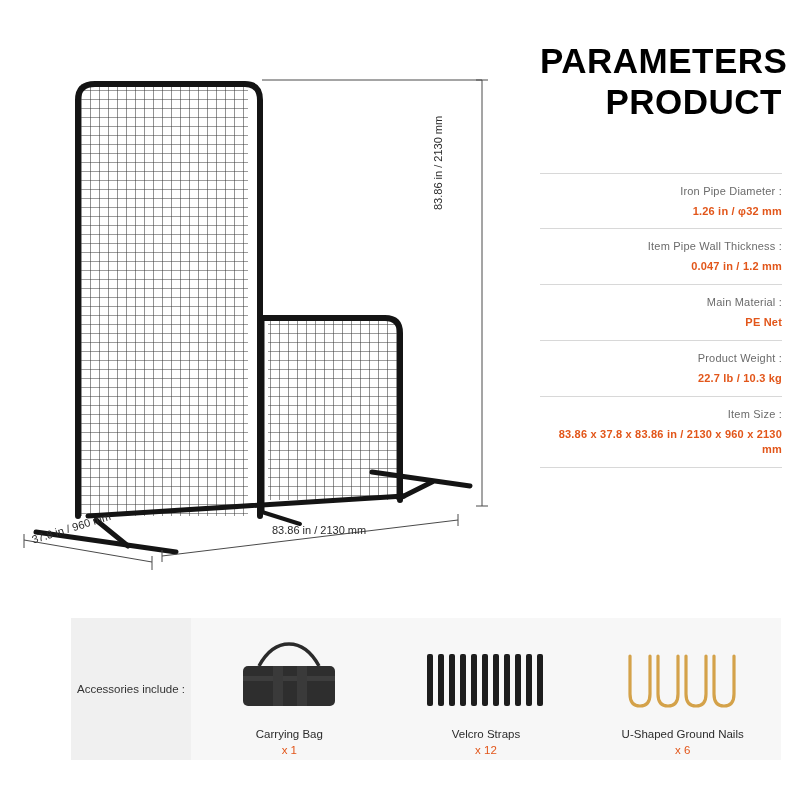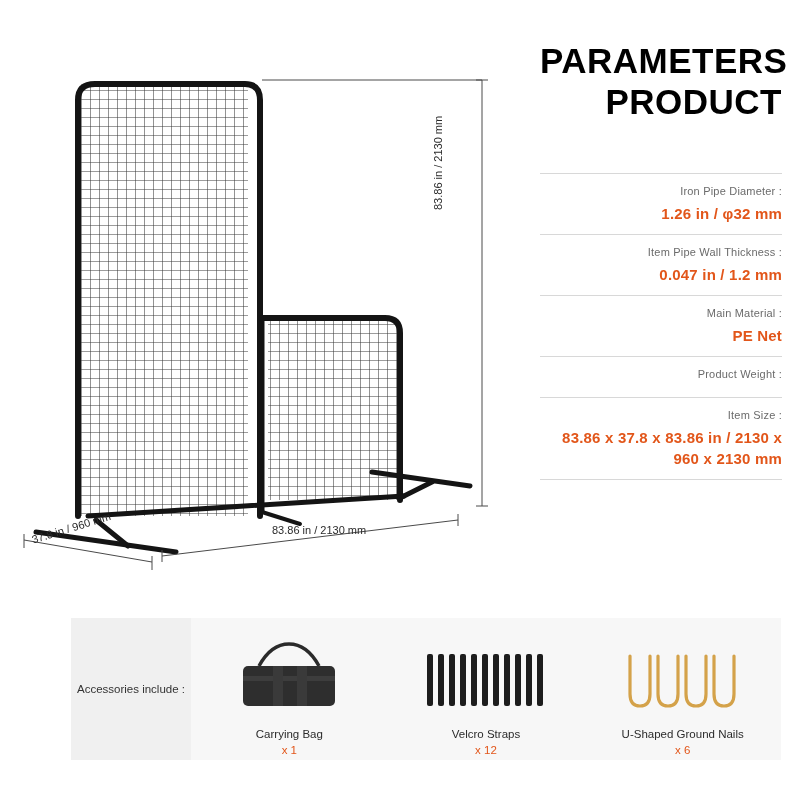--- a/index.html
+++ b/index.html
@@ -61,21 +61,21 @@
     text-align: right;
   }
   .spec-row:first-child { border-top: 1px solid #d8d8d8; }
   .spec-label {
     font-size: 11px;
     color: #6b6b6b;
     margin-bottom: 7px;
     letter-spacing: .2px;
   }
   .spec-value {
-    font-size: 15px;
+    font-size: 11px;
     font-weight: bold;
     color: #e2561a;
     letter-spacing: .2px;
     line-height: 1.35;
   }
   .spec-row.last { border-bottom: 1px solid #d8d8d8; }
 
   
   .product-art {
     position: absolute;
@@ -242,20 +242,21 @@
       <div class="spec-row">
         <div class="spec-label">Item Pipe Wall Thickness :</div>
         <div class="spec-value">0.047 in / 1.2 mm</div>
       </div>
       <div class="spec-row">
         <div class="spec-label">Main Material :</div>
         <div class="spec-value">PE Net</div>
       </div>
       <div class="spec-row">
         <div class="spec-label">Product Weight :</div>
+        <div class="spec-value">22.7 lb / 10.3 kg</div>
       </div>
       <div class="spec-row last">
         <div class="spec-label">Item Size :</div>
         <div class="spec-value">83.86 x 37.8 x 83.86 in / 2130 x 960 x 2130 mm</div>
       </div>
     </div>
   </div>
 
   <div class="accessories">
     <div class="acc-label-box">Accessories include :</div>

